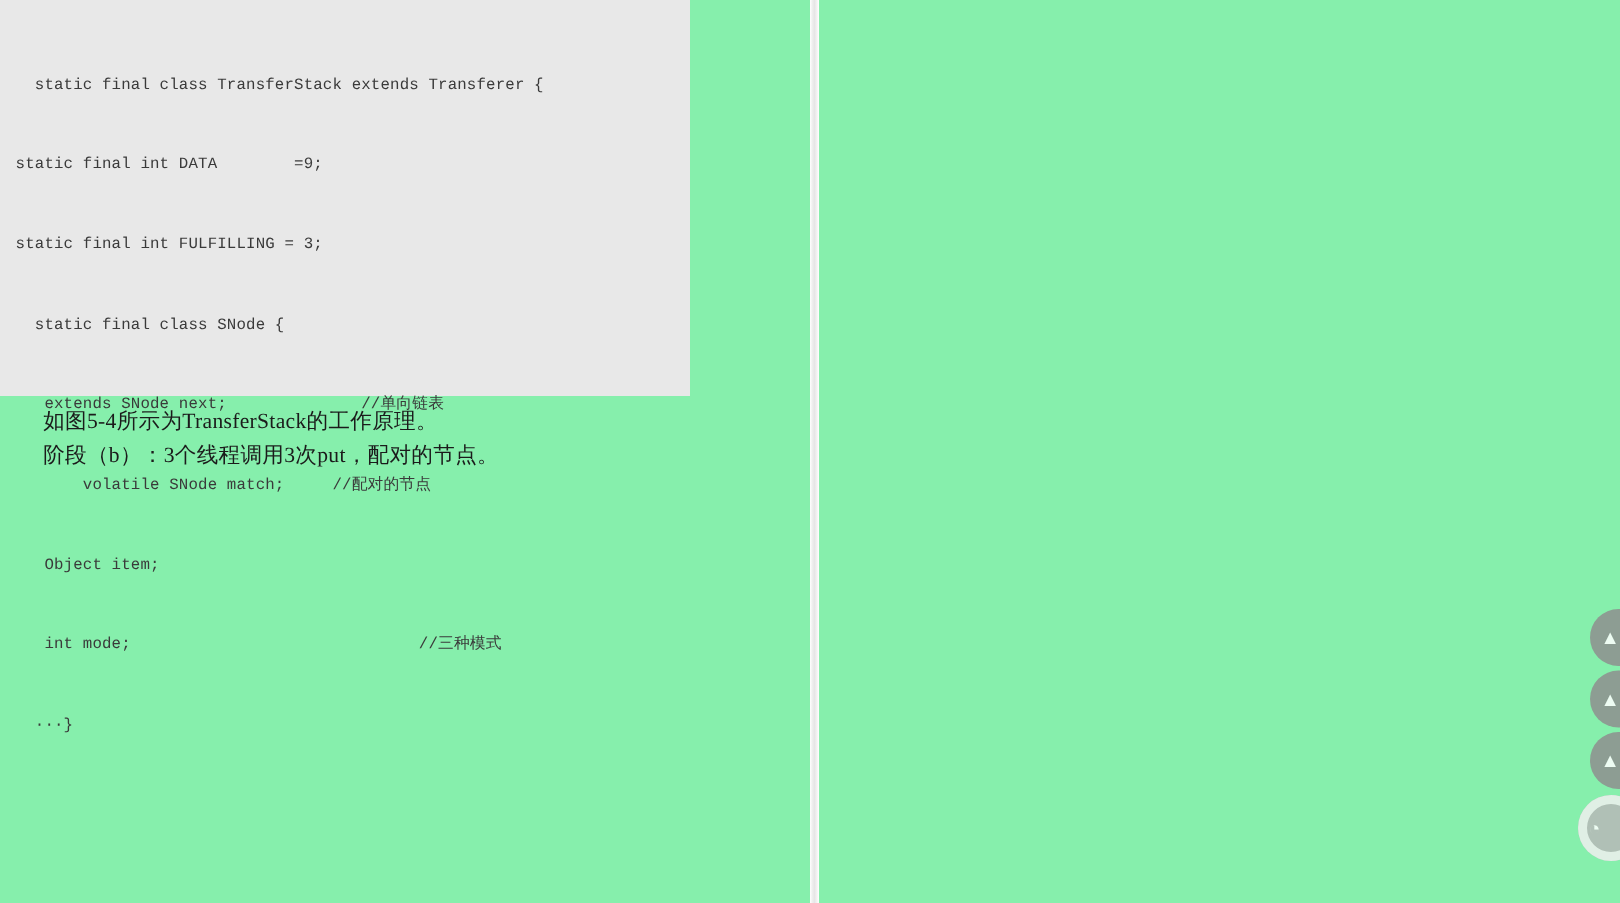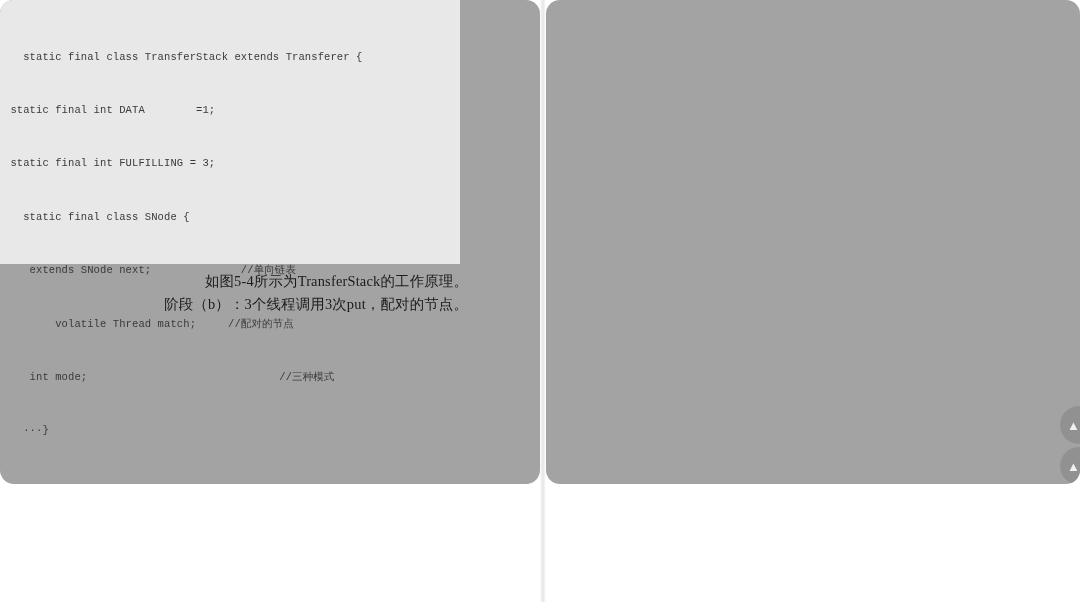--- a/index.html
+++ b/index.html
@@ -15,24 +15,23 @@
     color: #1a1a1a;
     position: relative;
   }
   .reader {
     position: absolute;
     inset: 0;
     display: flex;
   }
   .page {
     position: relative;
-    height: 484px;
+    height: 602px;
     overflow: hidden;
-    background: #a3a3a3;
-    border-radius: 14px;
+    background: #86efac;
   }
   .page-left  { width: 540px; }
   .page-gutter {
     width: 6px;
     height: 602px;
     background: linear-gradient(to right, #ffffff 0%, #efefef 25%, #e6e6e6 50%, #f2f2f2 75%, #ffffff 100%);
     flex: 0 0 6px;
   }
   .page-right { width: 534px; }
 
@@ -59,21 +58,21 @@
 
   
   .prose {
     position: absolute;
     font-family: "Liberation Serif", "DejaVu Serif", serif;
     font-size: 14.4px;
     line-height: 23.4px;
     color: #1b1b1b;
     letter-spacing: 0.2px;
   }
-  .prose p { margin: 0; text-align: right; }
+  .prose p { margin: 0; }
   .prose p.ind { text-indent: 2em; }
 
   .prose-left {
     left: 0;
     top: 270px;
     width: 468px;
   }
 
   
   .edge-btns {
@@ -117,25 +116,26 @@
 </style>
 </head>
 <body>
 
 <div class="reader">
 
   <div class="page page-left">
 
     <div class="code-block code-left">
       <div class="ln">   static final class TransferStack extends Transferer {</div>
-      <div class="ln"> static final int DATA        =1;</div>
+      <div class="ln"> static final int DATA        =9;</div>
       <div class="ln"> static final int FULFILLING = 3;</div>
       <div class="ln">   static final class SNode {</div>
       <div class="ln">    extends SNode next;              //单向链表</div>
-      <div class="ln">        volatile Thread match;     //配对的节点</div>
+      <div class="ln">        volatile SNode match;     //配对的节点</div>
+      <div class="ln">    Object item;</div>
       <div class="ln">    int mode;                              //三种模式</div>
       <div class="ln">   ···}</div>
       
       
     </div>
 
     <div class="prose prose-left">
       <p class="ind">如图5-4所示为TransferStack的工作原理。</p>
       <p class="ind">阶段（b）：3个线程调用3次put，配对的节点。</p>
     </div>

